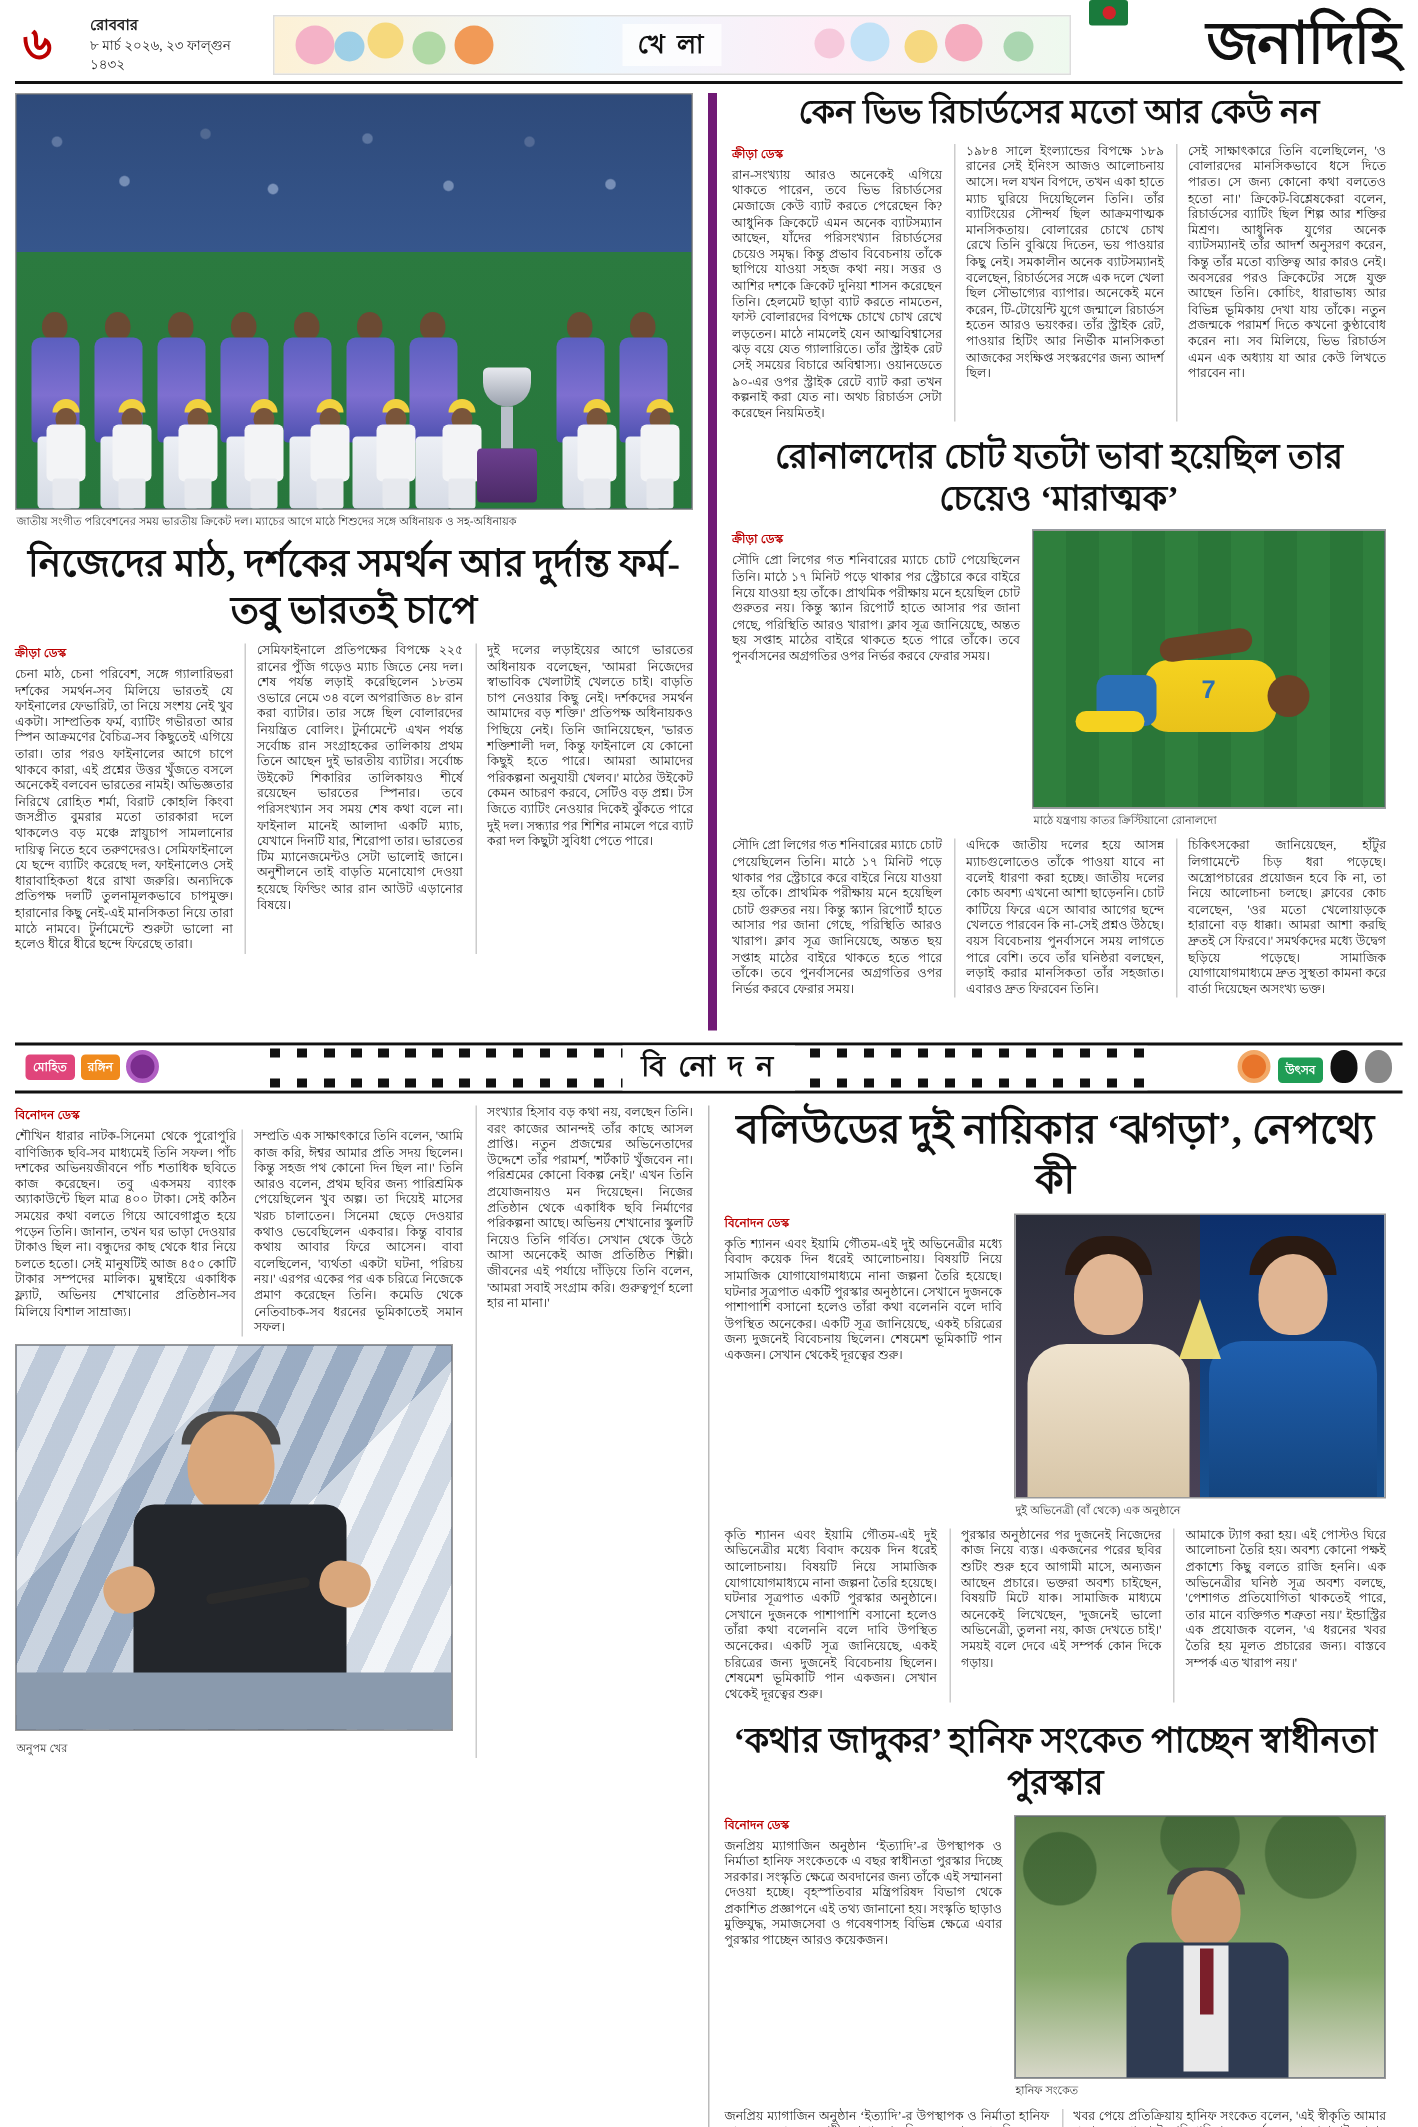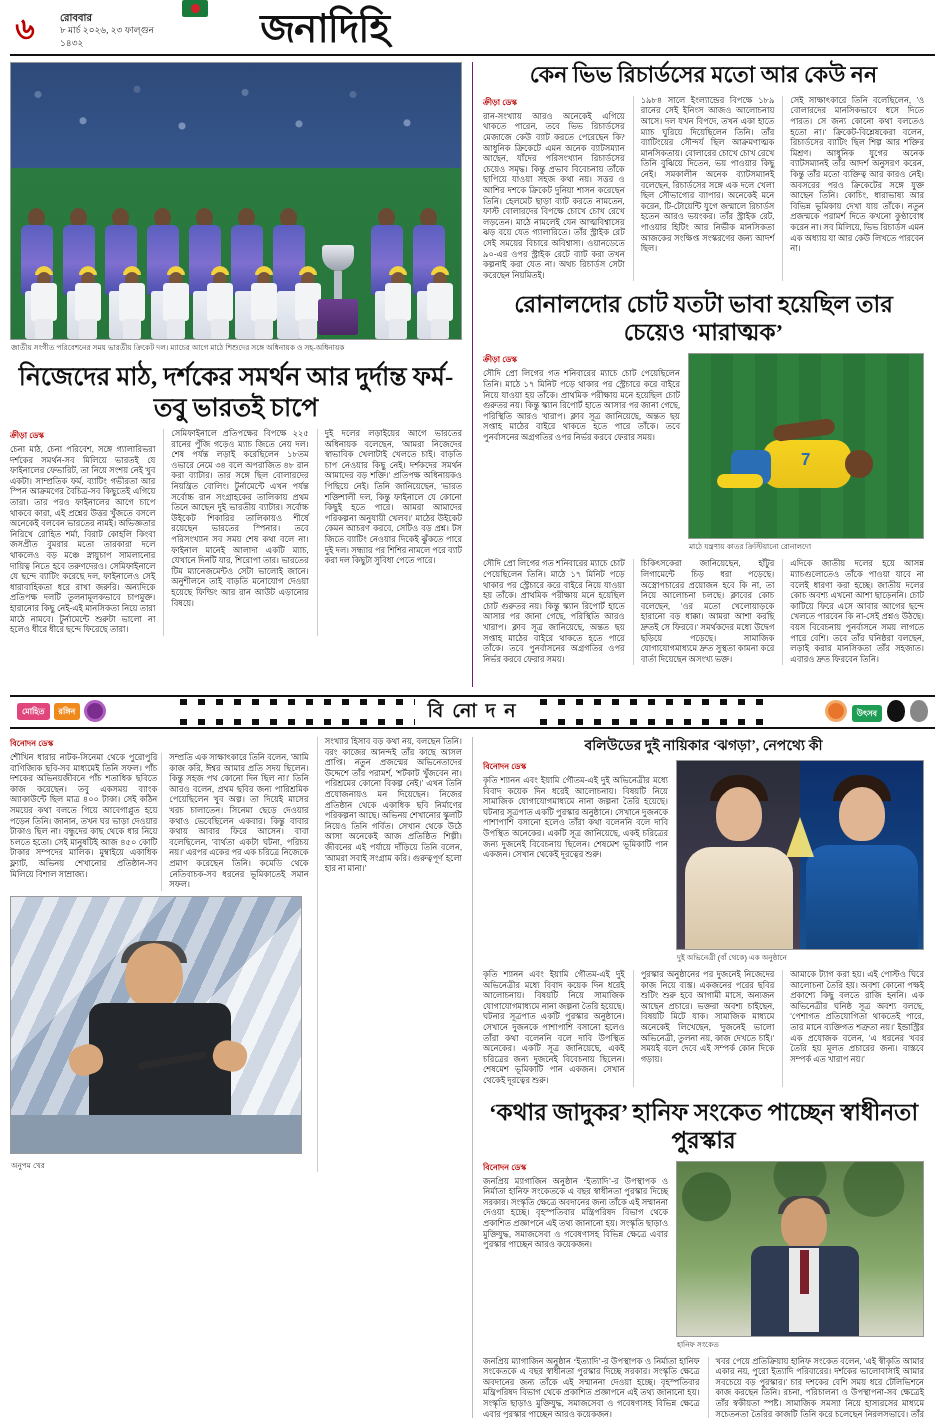--- a/index.html
+++ b/index.html
@@ -124,21 +124,21 @@
   }
 
   
   .sports {
     display: flex;
     gap: 10px;
     margin-top: 6px;
     height: 625px;
   }
   .sports-left { width: 452px; }
-  .sports-right { width: 452px; border-left: 1px solid #701a75; padding-left: 10px; }
+  .sports-right { width: 452px; border-left: 6px solid #701a75; padding-left: 10px; }
 
   .photo {
     position: relative;
     overflow: hidden;
     background: #2b3a55;
   }
   .photo.team {
     height: 278px;
     border: 1px solid #999;
   }
@@ -371,21 +371,21 @@
   .anupam-person .hand.l{left:2px;top:104px;transform:rotate(-18deg);}
   .anupam-person .hand.r{left:146px;top:100px;transform:rotate(14deg);}
   .anupam-person .mic{
     position:absolute;left:70px;top:116px;width:70px;height:7px;background:#2b2b2b;border-radius:4px;
     transform:rotate(-10deg);
   }
   .podium{
     position:absolute;left:0;right:0;bottom:0;height:38px;background:#8a9aad;
   }
 
-  .hl-fight { font-size: 14px; text-align:center; margin-bottom:6px; }
+  .hl-fight { font-size: 27px; text-align:center; margin-bottom:6px; }
   .fight-wrap{ display:flex; gap:8px; }
   .fight-text{ width:190px; }
   .actress-photos{
     width:248px;height:190px;border:1px solid #999;display:flex;overflow:hidden;position:relative;
   }
   .actress{
     flex:1;position:relative;overflow:hidden;
   }
   .actress.one{background:linear-gradient(#2a2d3a,#4a4256);}
   .actress.two{background:linear-gradient(#0d2f6b,#17508f);}
@@ -455,20 +455,33 @@
 </head>
 <body>
 
 <div class="page">
 
   <div class="masthead">
     <div class="page-no">৬</div>
     <div class="date-block">
       <div class="dow">রোববার</div>
       <div>৮ মার্চ ২০২৬, ২৩ ফাল্গুন ১৪৩২</div>
+    </div>
+    <div class="section-strip">
+      <span class="blob b1"></span>
+      <span class="blob b2"></span>
+      <span class="blob b3"></span>
+      <span class="blob b4"></span>
+      <span class="blob b5"></span>
+      <span class="blob b6"></span>
+      <span class="blob b7"></span>
+      <span class="blob b8"></span>
+      <span class="blob b9"></span>
+      <span class="blob b10"></span>
+      <span class="sec-label">খে লা</span>
     </div>
     <div class="logo">
       <span class="flag"></span>
       <span>জনাদিহি</span>
     </div>
   </div>
 
   <div class="sports">
 
     <div class="sports-left">
@@ -670,32 +683,32 @@
         </div>
       </div>
 
       <div class="ronaldo-cols">
         <div>
             <div class="col-text">সৌদি প্রো লিগের গত শনিবারের ম্যাচে চোট পেয়েছিলেন তিনি। মাঠে ১৭ মিনিট পড়ে থাকার পর স্ট্রেচারে করে বাইরে নিয়ে যাওয়া হয় তাঁকে। প্রাথমিক পরীক্ষায় মনে হয়েছিল চোট গুরুতর নয়। কিন্তু স্ক্যান রিপোর্ট হাতে আসার পর জানা গেছে, পরিস্থিতি আরও খারাপ।
 
 ক্লাব সূত্র জানিয়েছে, অন্তত ছয় সপ্তাহ মাঠের বাইরে থাকতে হতে পারে তাঁকে। তবে পুনর্বাসনের অগ্রগতির ওপর নির্ভর করবে ফেরার সময়।</div>
           </div>
         <div>
+            <div class="col-text">এদিকে জাতীয় দলের হয়ে আসন্ন ম্যাচগুলোতেও তাঁকে পাওয়া যাবে না বলেই ধারণা করা হচ্ছে। জাতীয় দলের কোচ অবশ্য এখনো আশা ছাড়েননি।
+
+চোট কাটিয়ে ফিরে এসে আবার আগের ছন্দে খেলতে পারবেন কি না-সেই প্রশ্নও উঠছে। বয়স বিবেচনায় পুনর্বাসনে সময় লাগতে পারে বেশি।
+
+তবে তাঁর ঘনিষ্ঠরা বলছেন, লড়াই করার মানসিকতা তাঁর সহজাত। এবারও দ্রুত ফিরবেন তিনি।</div>
+          </div>
+        <div>
             <div class="col-text">চিকিৎসকেরা জানিয়েছেন, হাঁটুর লিগামেন্টে চিড় ধরা পড়েছে। অস্ত্রোপচারের প্রয়োজন হবে কি না, তা নিয়ে আলোচনা চলছে।
 
 ক্লাবের কোচ বলেছেন, 'ওর মতো খেলোয়াড়কে হারানো বড় ধাক্কা। আমরা আশা করছি দ্রুতই সে ফিরবে।'
 
 সমর্থকদের মধ্যে উদ্বেগ ছড়িয়ে পড়েছে। সামাজিক যোগাযোগমাধ্যমে দ্রুত সুস্থতা কামনা করে বার্তা দিয়েছেন অসংখ্য ভক্ত।</div>
-          </div>
-        <div>
-            <div class="col-text">এদিকে জাতীয় দলের হয়ে আসন্ন ম্যাচগুলোতেও তাঁকে পাওয়া যাবে না বলেই ধারণা করা হচ্ছে। জাতীয় দলের কোচ অবশ্য এখনো আশা ছাড়েননি।
-
-চোট কাটিয়ে ফিরে এসে আবার আগের ছন্দে খেলতে পারবেন কি না-সেই প্রশ্নও উঠছে। বয়স বিবেচনায় পুনর্বাসনে সময় লাগতে পারে বেশি।
-
-তবে তাঁর ঘনিষ্ঠরা বলছেন, লড়াই করার মানসিকতা তাঁর সহজাত। এবারও দ্রুত ফিরবেন তিনি।</div>
           </div>
       </div>
     </div>
   </div>
 
   <div class="ent-strip">
     <div class="film-strip"></div>
     <div class="ent-left">
       <span class="chip a">মোহিত</span>
       <span class="chip b">রঙ্গিন</span>

